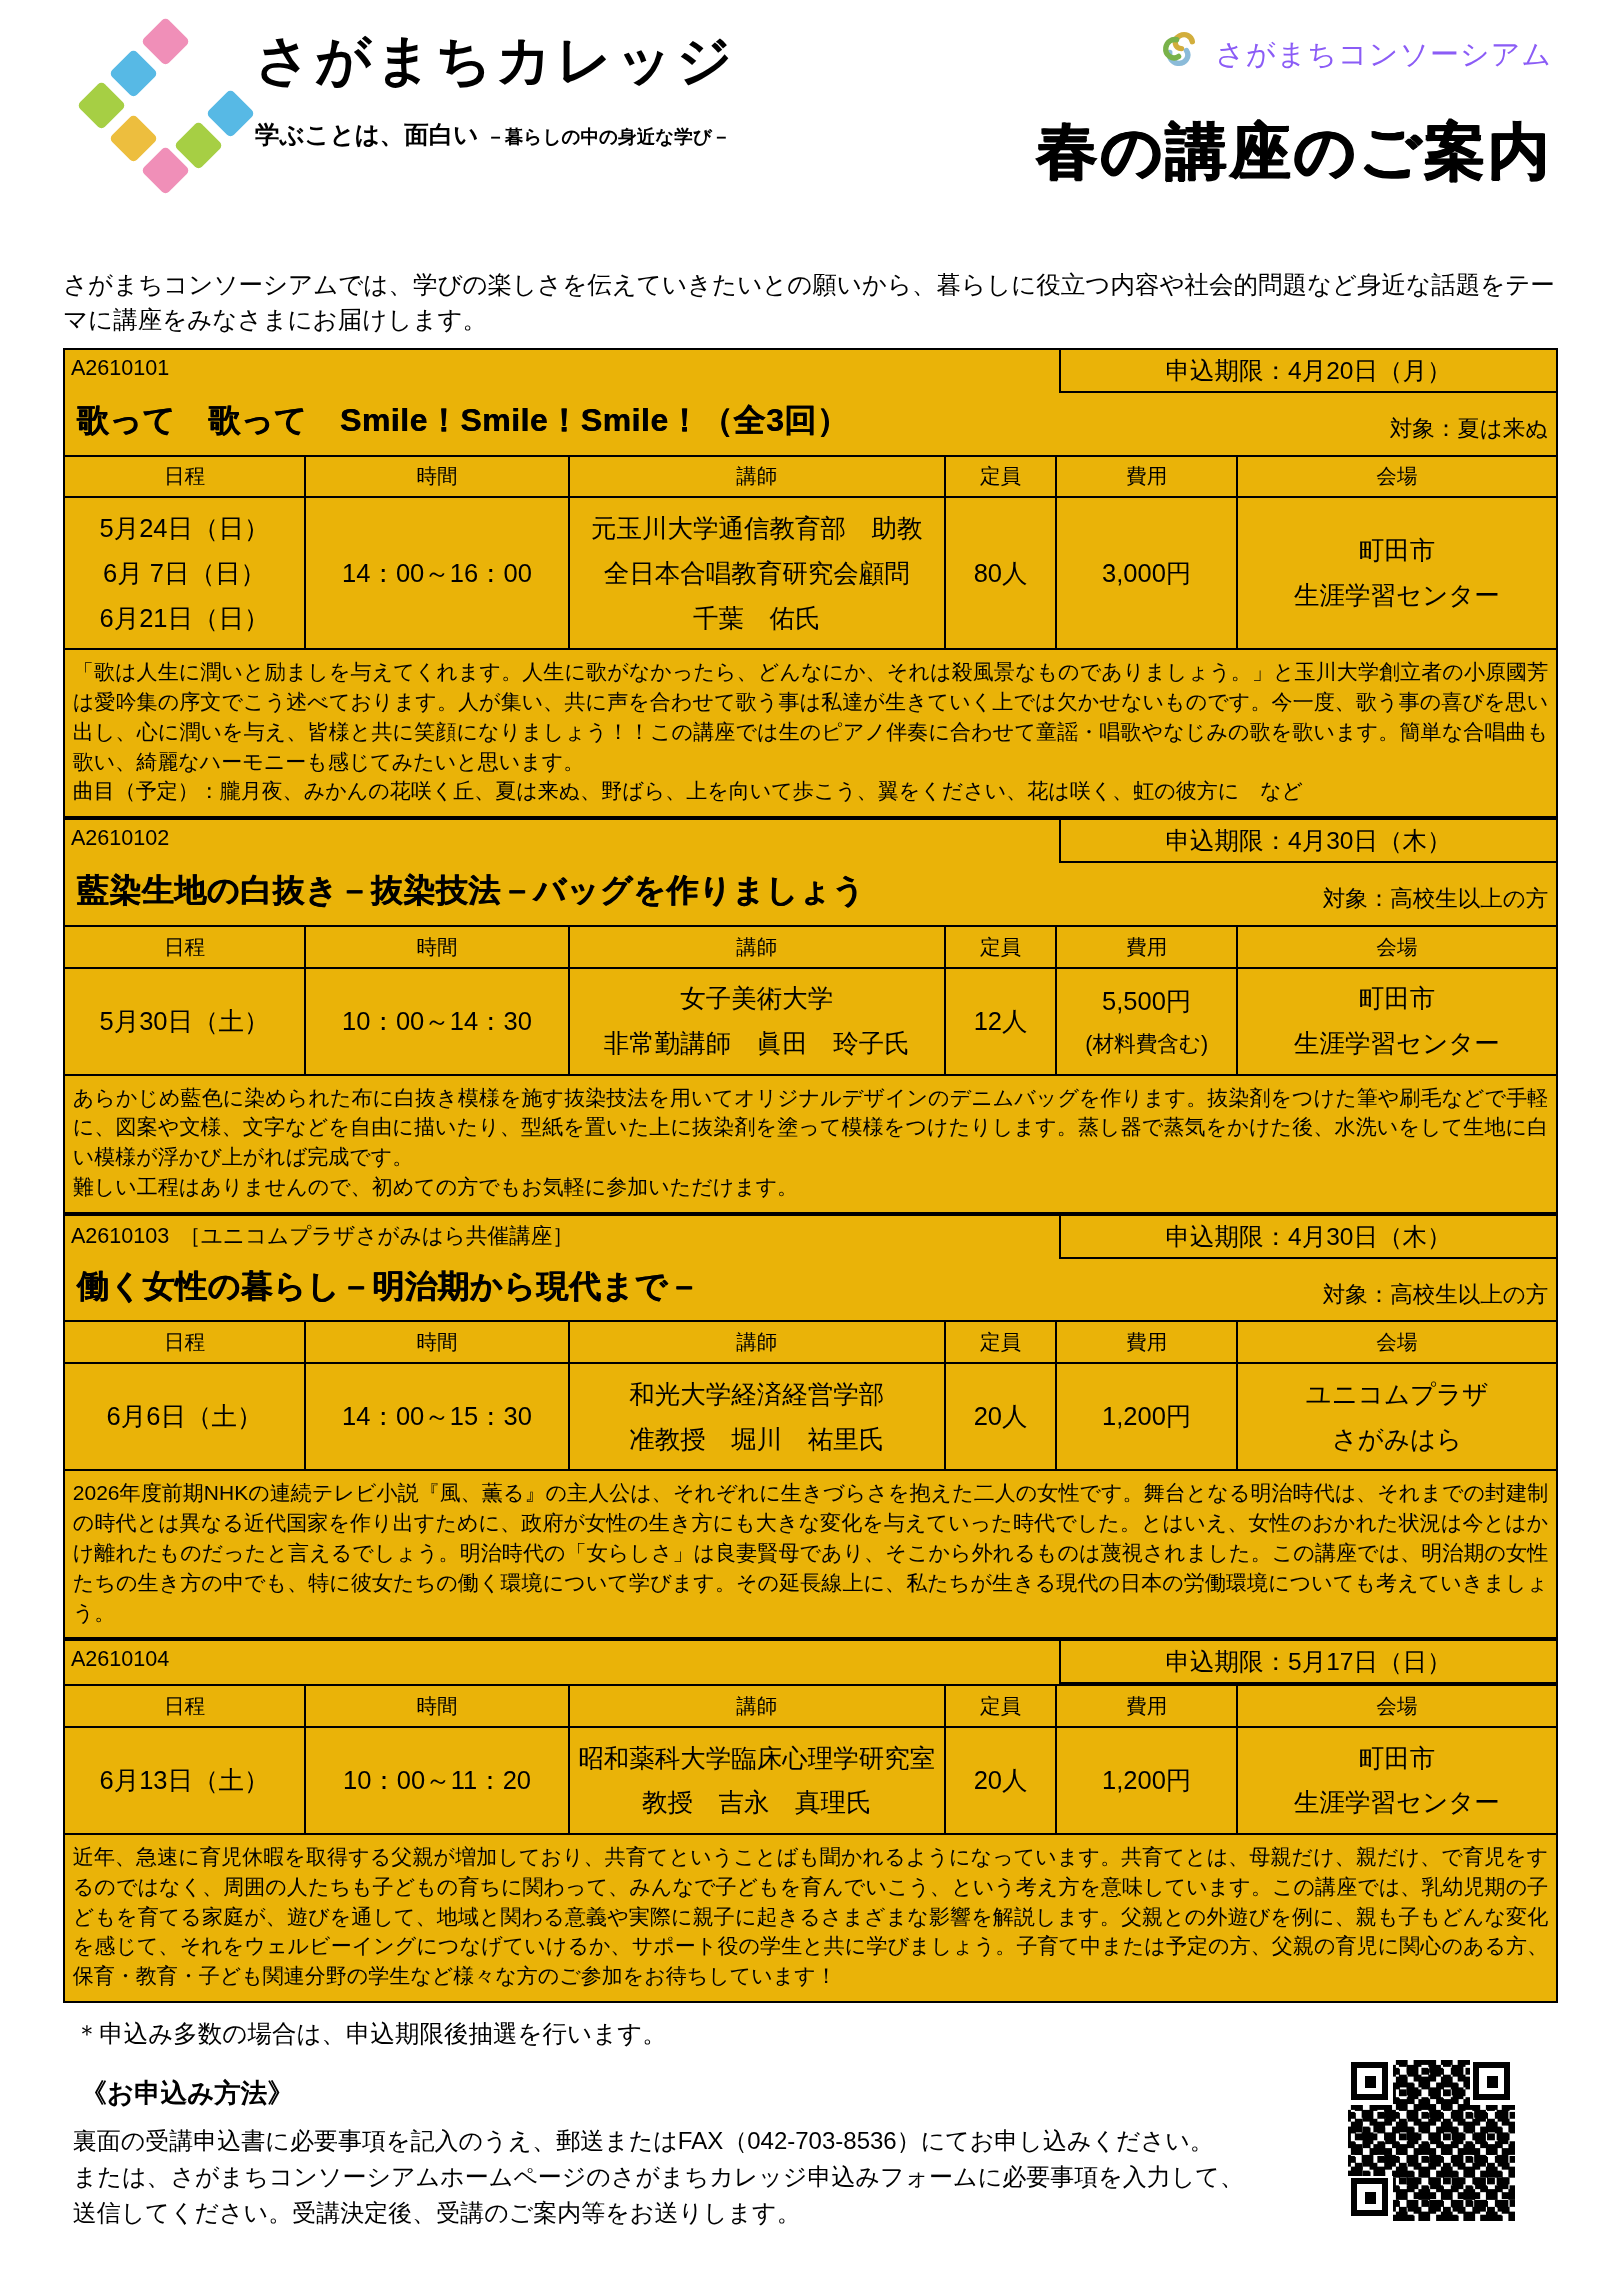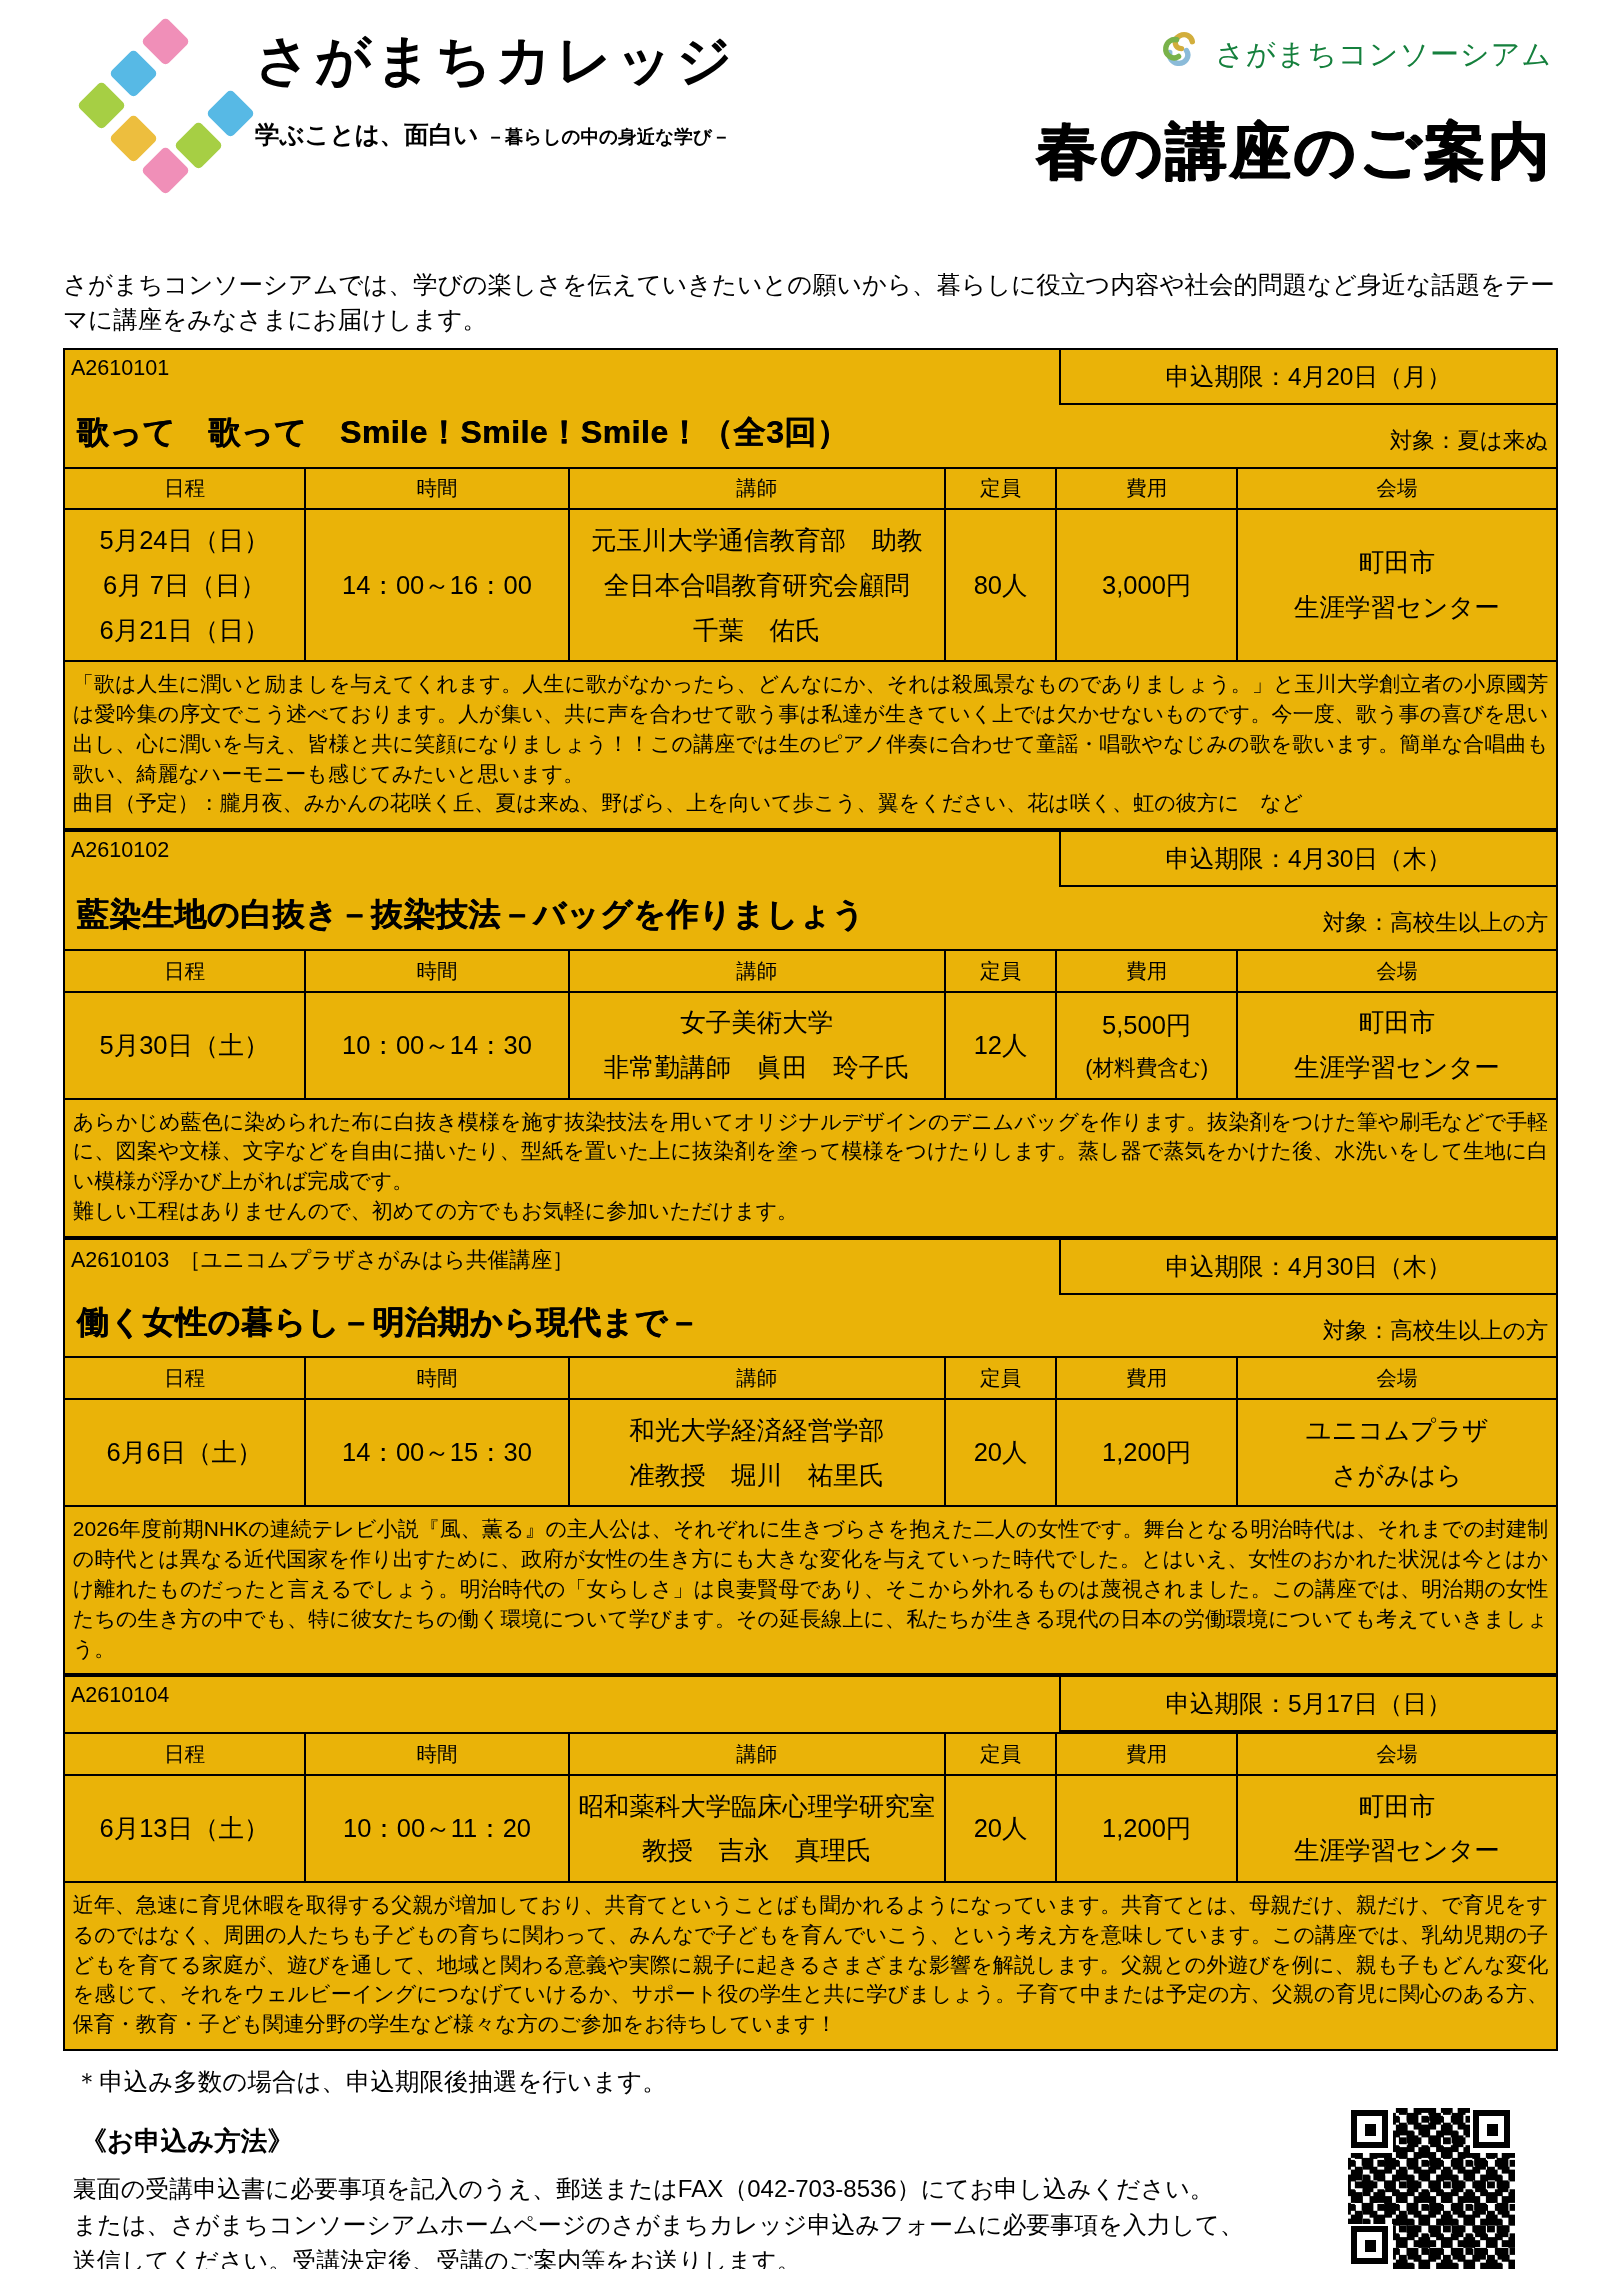--- a/index.html
+++ b/index.html
@@ -11,32 +11,32 @@
   .header{position:relative;height:263px;}
   .logo-mark{position:absolute;left:2px;top:2px;width:245px;height:235px;}
   .dia{position:absolute;width:35px;height:35px;transform:rotate(45deg);border-radius:4.9px;}
   .d-pink{background:#f08fb8;}.d-blue{background:#57b9e5;}.d-green{background:#a6cf44;}.d-yellow{background:#edbe3e;}
   .logo-text{position:absolute;left:192px;top:37px;font-family:Liberation Mono, monospace;}
   .logo-title{font-size:55px;font-weight:700;letter-spacing:3.9px;line-height:1;}
   .logo-tagline{margin-top:25.5px;font-size:24.5px;font-weight:700;}
   .logo-tagline .sub{font-size:18.6px;margin-left:7.8px;}
   .consortium{position:absolute;right:5.9px;top:27.4px;text-align:center;}
   .consortium-row{display:flex;align-items:center;justify-content:flex-end;gap:7.8px;}
-  .consortium-name{font-size:29px;color:#15803d;letter-spacing:1px;}
+  .consortium-name{font-size:29px;color:#8b5cf6;letter-spacing:1px;}
   .page-title{margin-top:29px;font-size:61px;font-weight:900;letter-spacing:2.9px;
               text-shadow:1px 0 0 #000,-1px 0 0 #000,0 1px 0 #000;}
   .intro{font-size:24.5px;line-height:1.45;margin:3.9px 0 9.8px 0;}
 
   
   .course{border:2.9px solid #000;background:#eab308;}
   .course-top{display:flex;justify-content:space-between;align-items:flex-start;}
   .course-id-wrap{padding:4.9px 0 0 5.9px;font-size:21.6px;}
   .course-note{margin-left:9.8px;}
   .deadline-box{border-left:2.9px solid #000;border-bottom:2.9px solid #000;width:495px;flex-shrink:0;
-                text-align:center;font-size:24.5px;padding:10px 0;}
+                text-align:center;font-size:24.5px;padding:4px 0;}
   .course-titlebar{display:flex;justify-content:space-between;align-items:flex-end;padding:2px 7.8px 7.8px 7.8px;}
   .course-title{margin:4px;font-size:32px;font-weight:900;letter-spacing:0.5px;
                 text-shadow:0.6px 0 0 #000;}
   .course-audience{font-size:22.5px;flex-shrink:0;padding-bottom:2.9px;margin-left:11.8px;white-space:nowrap;}
   table.ctable{width:100%;border-collapse:collapse;table-layout:fixed;border-top:2.9px solid #000;border-bottom:2.9px solid #000;}
   .ctable th{border:2px solid #000;font-weight:400;font-size:20.6px;padding:5.9px 0;}
   .ctable td{border:2px solid #000;text-align:center;font-size:25.5px;padding:7.8px 3.9px;}
   .ctable th:first-child,.ctable td:first-child{border-left:none;}
   .ctable th:last-child,.ctable td:last-child{border-right:none;}
   .cell-line{padding:4.9px 0;}

